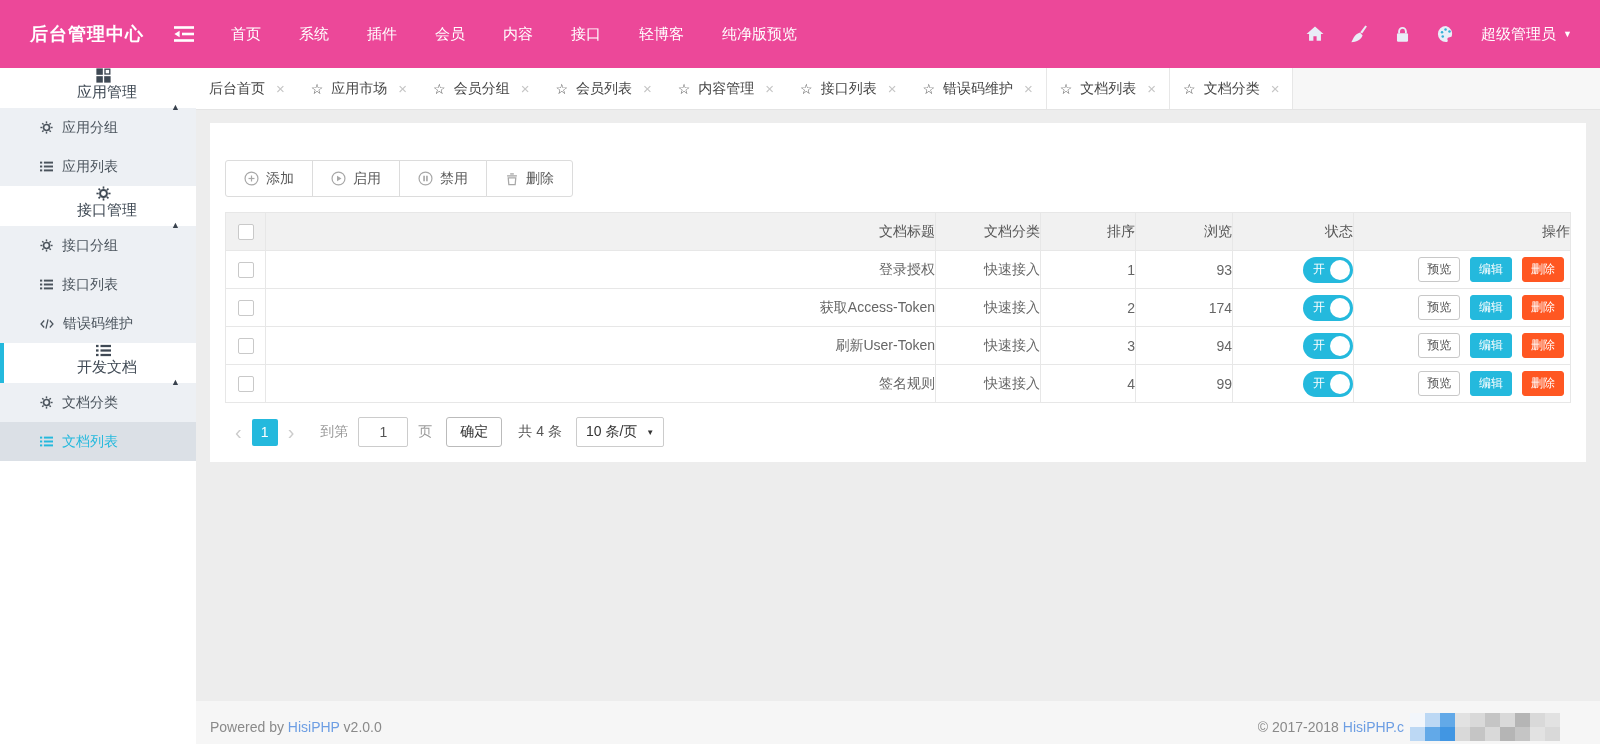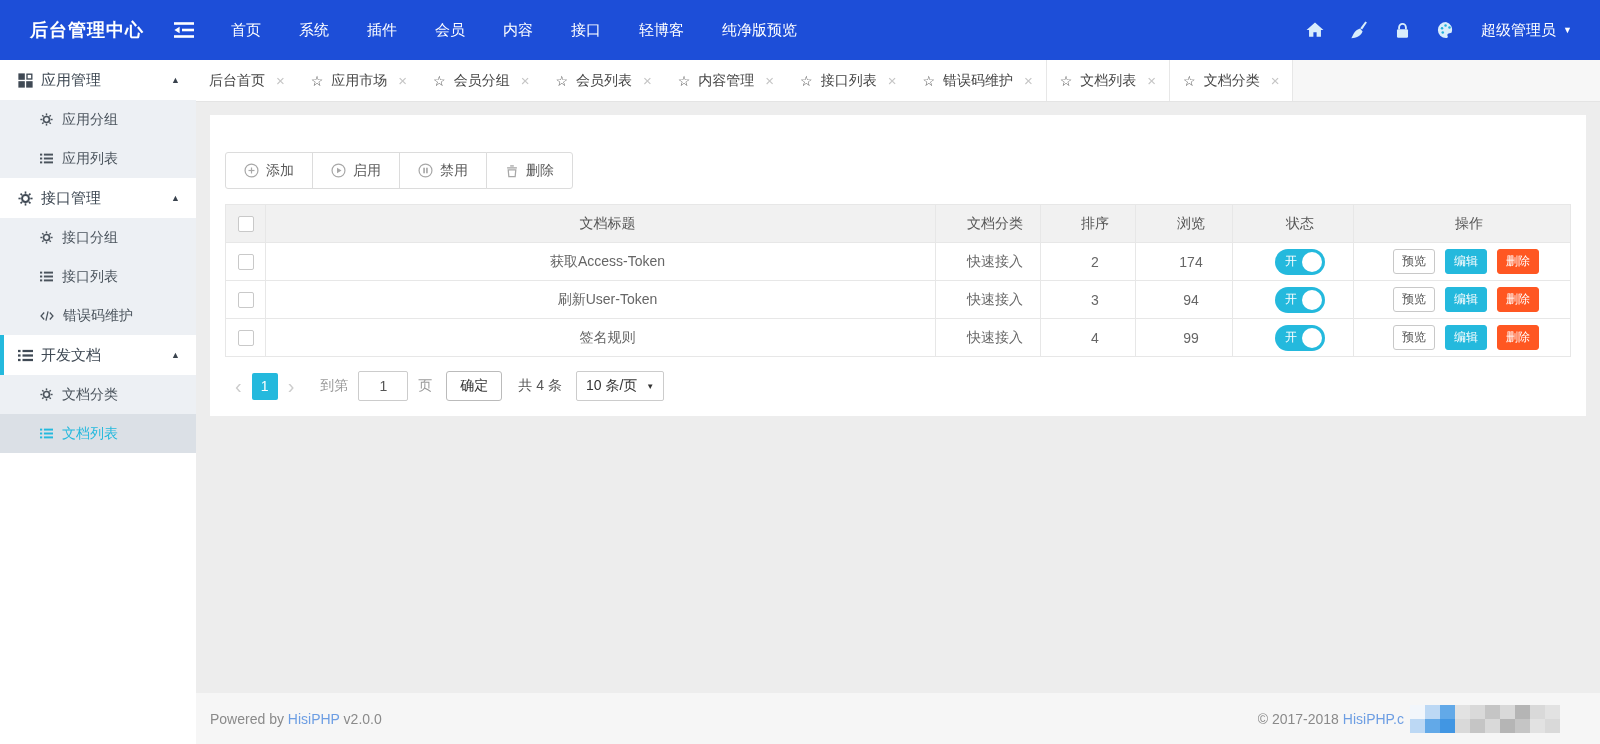--- a/index.html
+++ b/index.html
@@ -1,37 +1,37 @@
 <!DOCTYPE html>
 <html><head>
 <meta charset="utf-8">
 <style>
   * { box-sizing: border-box; margin: 0; padding: 0; }
   html,body { width:1600px; height:744px; overflow:hidden; }
   body { font-family:"Liberation Sans","DejaVu Sans",sans-serif; background:#ededed; color:#555; font-size:14px; }
   svg { display:block; }
 
   
-  .navbar { height:60px; background:#1d4ed8; display:flex; align-items:center; color:#fff; }
+  .navbar { height:68px; background:#ec4899; display:flex; align-items:center; color:#fff; }
   .brand { width:150px; padding-left:30px; font-size:18px; font-weight:bold; letter-spacing:1px; white-space:nowrap; }
   .collapse-btn { margin:0 18px 0 24px; cursor:pointer; color:#fff; }
   .nav-menu { display:flex; height:100%; align-items:center;justify-content:space-between; }
   .nav-item { padding:0 19px; font-size:15px; height:100%; display:flex; align-items:center; cursor:pointer; }
   .nav-right { margin-left:auto; display:flex; align-items:center; padding-right:28px; }
   .nav-icon { margin-left:26px; cursor:pointer; color:#e9fbff; opacity:.92; }
   .nav-user { margin-left:26px; display:flex; align-items:center; font-size:15px; cursor:pointer; }
   .nav-user .caret { font-size:9px; margin-left:7px; }
 
   
   .main { display:flex; height:684px; }
   .sidebar { width:196px; background:#fff; flex:none; }
   .right-col { flex:1; display:flex; flex-direction:column; min-width:0; }
 
   
-  .sgroup-header { height:40px; display:flex; align-items:center; padding-left:18px; color:#3f4954; font-size:15px; cursor:pointer; background:#fff; }
+  .sgroup-header { height:40px; display:flex; align-items:center; padding-left:18px; color:#3f4954; font-size:15px; cursor:pointer; background:#fff;flex-direction:column; }
   .sgroup-header.active { border-left:4px solid #24b9dd; padding-left:14px; }
   .sgroup-header .gicon { margin-right:8px; color:#3f4954; }
   .sgroup-header .caret { margin-left:auto; margin-right:16px; font-size:9px; color:#39424d; }
   .sitem { height:39px; display:flex; align-items:center; padding-left:40px; background:#edf0f4; color:#4a535c; font-size:14px; cursor:pointer; }
   .sitem .sicon { margin-right:9px; color:#4a535c; }
   .sitem.active { background:#dbe0e6; color:#24b9dd; }
   .sitem.active .sicon { color:#24b9dd; }
 
   
   .tabbar { height:42px; background:#f7f7f7; display:flex; border-bottom:1px solid #e4e4e4; }
@@ -47,21 +47,21 @@
 
   
   .btn-group { display:flex; }
   .tbtn { display:flex; align-items:center; height:37px; padding:0 18px; background:#fff; border:1px solid #dcdcdc; color:#5a5a5a; font-size:14px; cursor:pointer; margin-left:-1px;margin-top:22px; }
   .tbtn:first-child { margin-left:0; border-radius:3px 0 0 3px; }
   .tbtn:last-child { border-radius:0 3px 3px 0; }
   .tbtn .ticon { margin-right:7px; color:#a8a8a8; }
 
   
   table.doc-table { width:100%; border-collapse:collapse; table-layout:fixed; margin-top:15px; }
-  .doc-table th, .doc-table td { border:1px solid #e7e7e7; height:38px; padding:0 0 0 14px; text-align:center; font-weight:normal; font-size:14px; color:#666; overflow:hidden; white-space:nowrap; }
+  .doc-table th, .doc-table td { border:1px solid #e7e7e7; height:38px; padding:0 0 0 14px; text-align:right; font-weight:normal; font-size:14px; color:#666; overflow:hidden; white-space:nowrap; }
   .doc-table thead th { background:#f1f1f1; color:#555; }
   .cb { width:16px; height:16px; border:1px solid #c9c9c9; border-radius:2px; background:#fff; cursor:pointer; margin:0 auto; }
   .cb-cell { padding:0 !important; text-align:center !important; }
 
   
   .toggle { width:50px; height:26px; border-radius:13px; background:#24b9dd; position:relative; display:inline-flex; align-items:center; cursor:pointer; vertical-align:middle; }
   .toggle .t-label { color:#fff; font-size:12px; margin-left:10px; }
   .toggle .knob { position:absolute; right:3px; top:3px; width:20px; height:20px; border-radius:50%; background:#fff; }
 
   
@@ -431,20 +431,40 @@
               <th>浏览</th>
               <th>状态</th>
               <th>操作</th>
             </tr>
           </thead>
           <tbody>
             <tr>
               <td class="cb-cell">
                   <div class="cb"></div>
                 </td>
+              <td>登录授权</td>
+              <td>快速接入</td>
+              <td>1</td>
+              <td>93</td>
+              <td>
+                <span class="toggle">
+                  <span class="t-label">开</span>
+                  <span class="knob"></span>
+                </span>
+              </td>
+              <td>
+                <span class="abtn preview">预览</span>
+                <span class="abtn edit">编辑</span>
+                <span class="abtn del">删除</span>
+              </td>
+            </tr>
+            <tr>
+              <td class="cb-cell">
+                  <div class="cb"></div>
+                </td>
               <td>获取Access-Token</td>
               <td>快速接入</td>
               <td>2</td>
               <td>174</td>
               <td>
                 <span class="toggle">
                   <span class="t-label">开</span>
                   <span class="knob"></span>
                 </span>
               </td>

